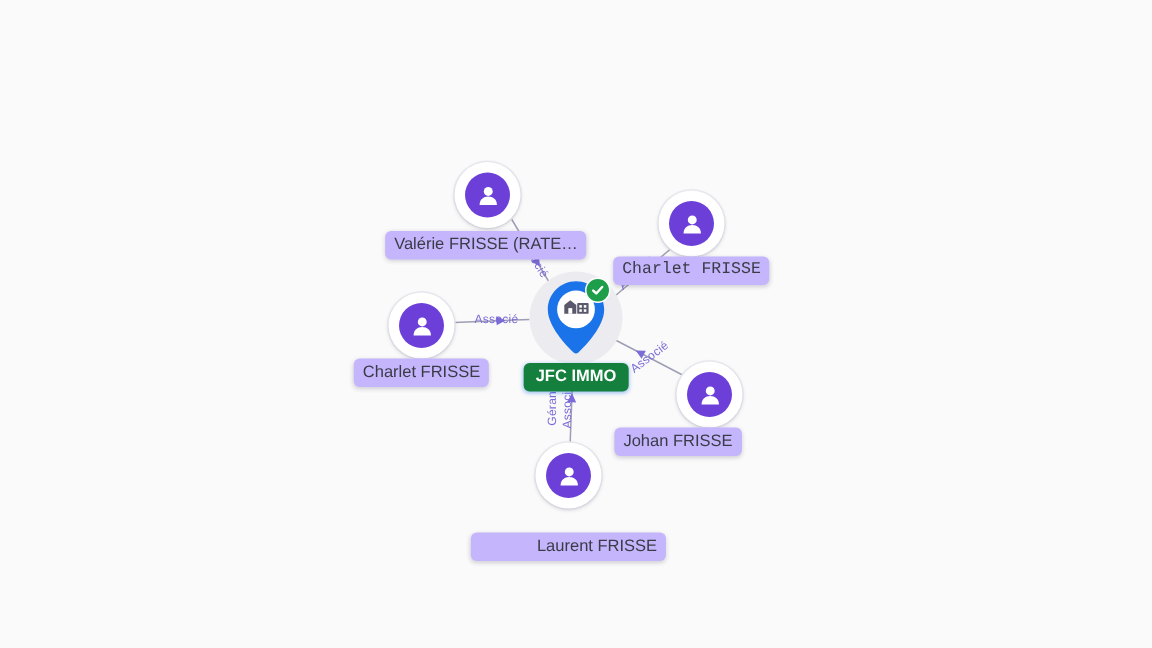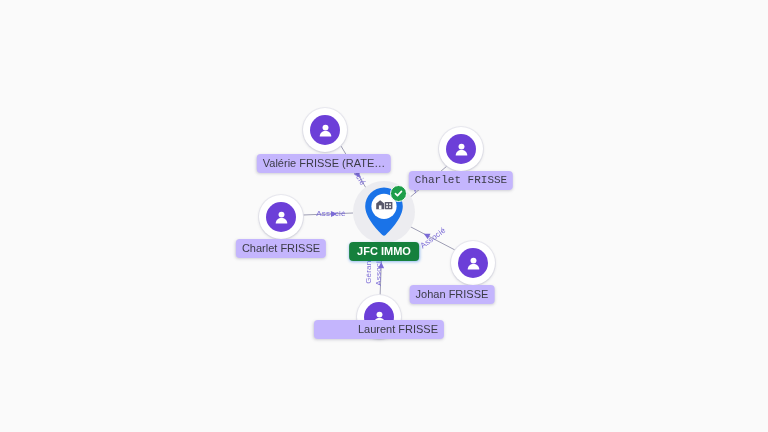--- a/index.html
+++ b/index.html
@@ -193,17 +193,17 @@
         </svg>
       </div>
     </div>
   </div>
 
   <div id="label-layer">
       <div class="node-label" style="left: 324px; top: 154px;">Valérie FRISSE (RATE…</div>
       <div class="node-label" style="left: 461px; top: 171px; font-family: Liberation Mono, monospace;">Charlet FRISSE</div>
       <div class="node-label" style="left: 281px; top: 239px;">Charlet FRISSE</div>
       <div class="node-label" style="left: 452px; top: 285px;">Johan FRISSE</div>
-      <div class="node-label" style="left: 379px; top: 320px; padding-left: 44px;">Laurent FRISSE</div>
+      <div class="node-label" style="left: 379px; top: 355px; padding-left: 44px;">Laurent FRISSE</div>
       <div class="node-label primary" style="left: 384px; top: 242px;">JFC IMMO</div>
     </div>
 
 </div>
 
 </body></html>

